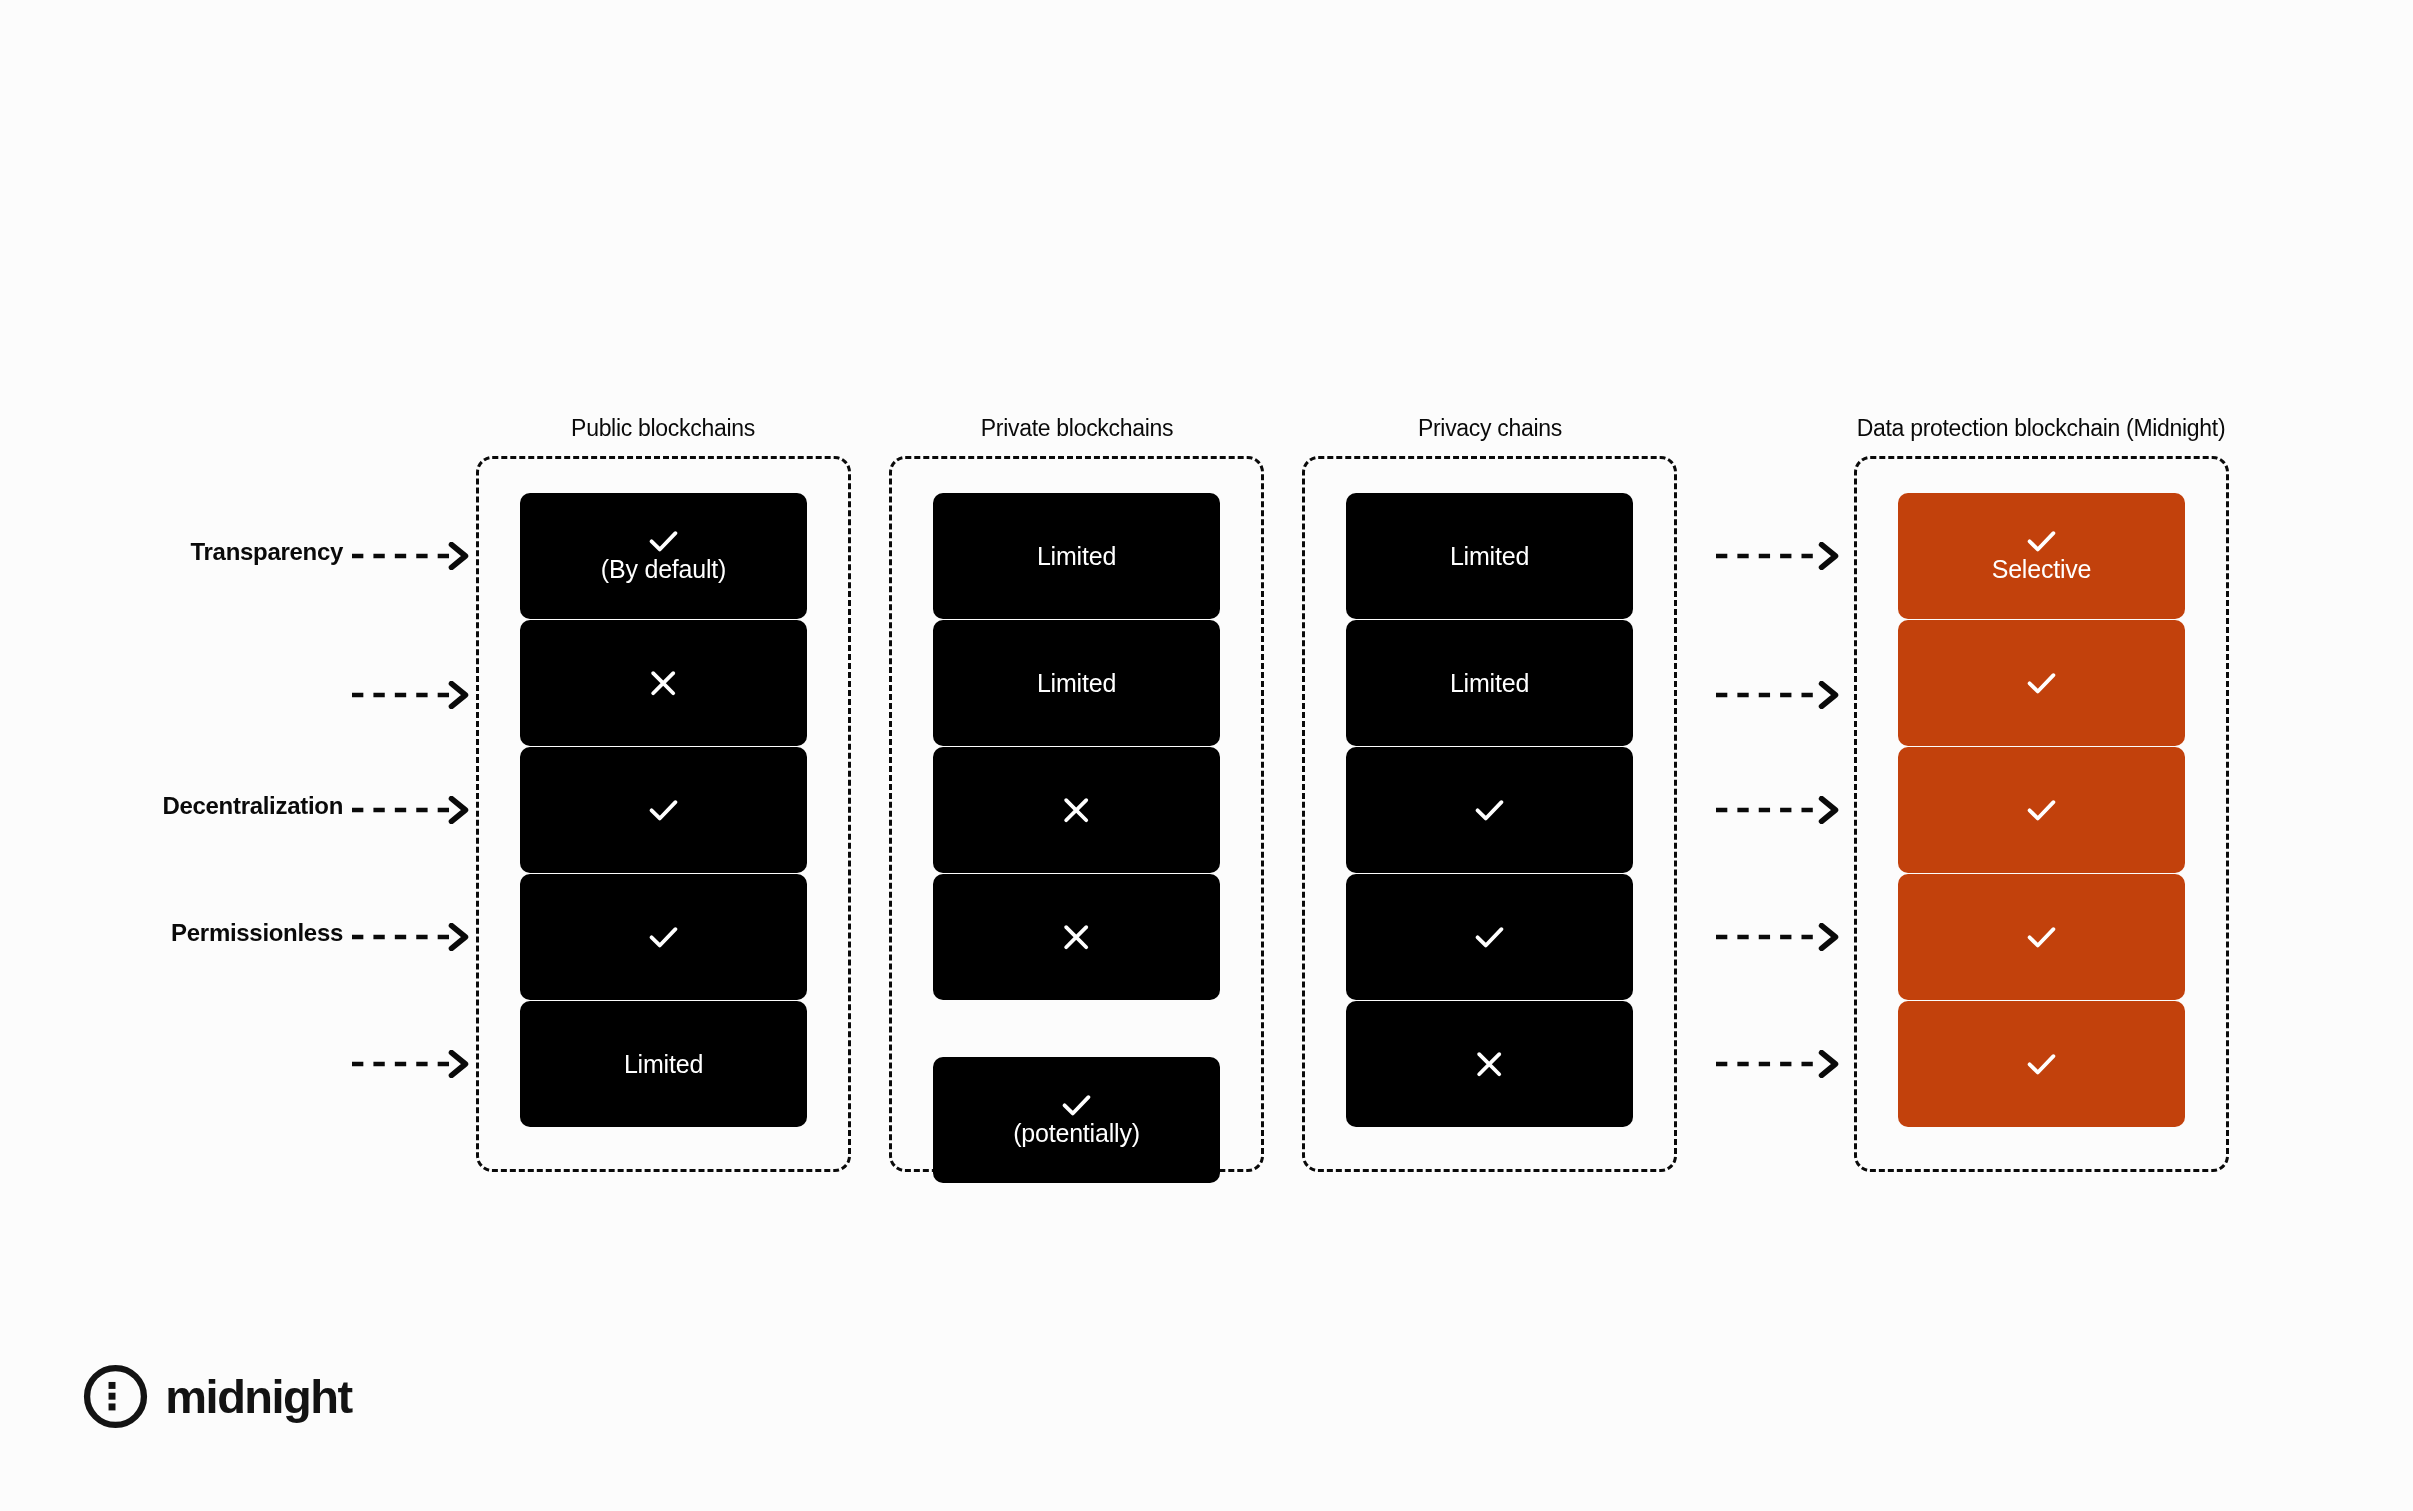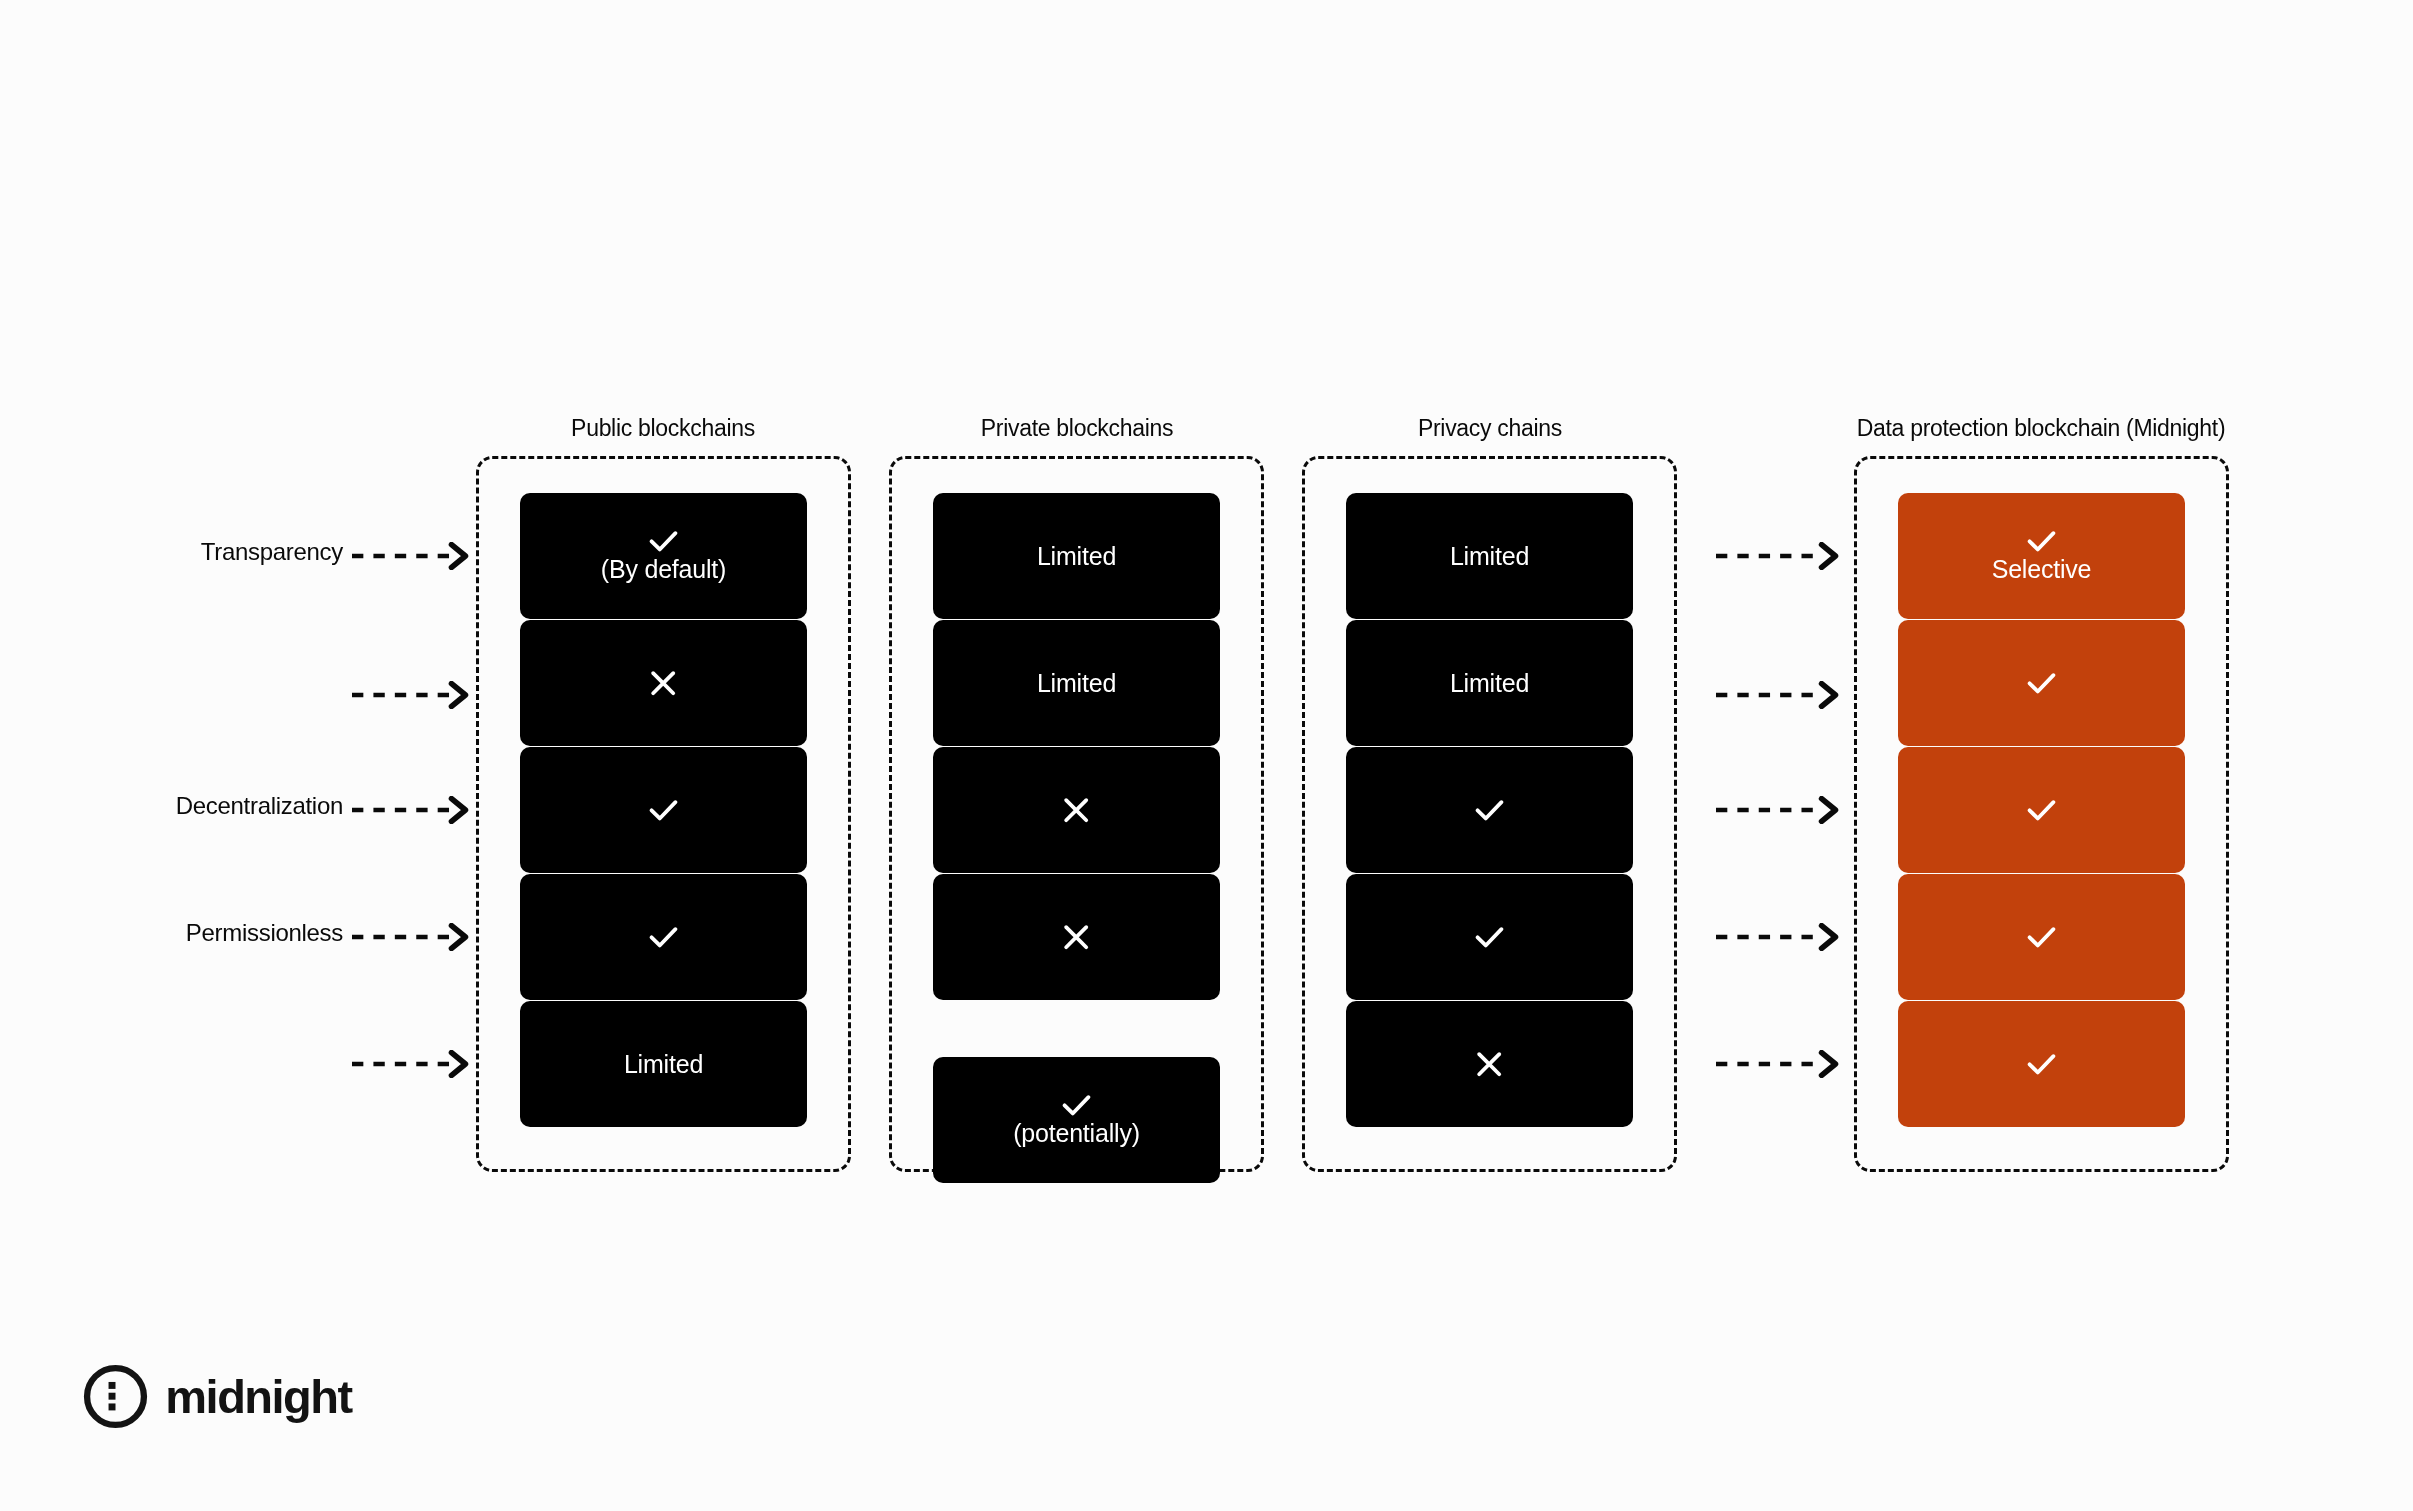--- a/index.html
+++ b/index.html
@@ -42,21 +42,21 @@
     height: 716px;
     border: 3.8px dashed #0A0A0A;
     border-radius: 16.3px;
   }
 
   
   .row-label {
     position: absolute;
     right: 2069px; 
     font-size: 24px;
-    font-weight: 400;
+    font-weight: 700;
     letter-spacing: -0.3px;
     line-height: 1.28;
     color: #0A0A0A;
     text-align: right;
     white-space: pre-line;
   }
 
   
   .cell {
     position: absolute;

